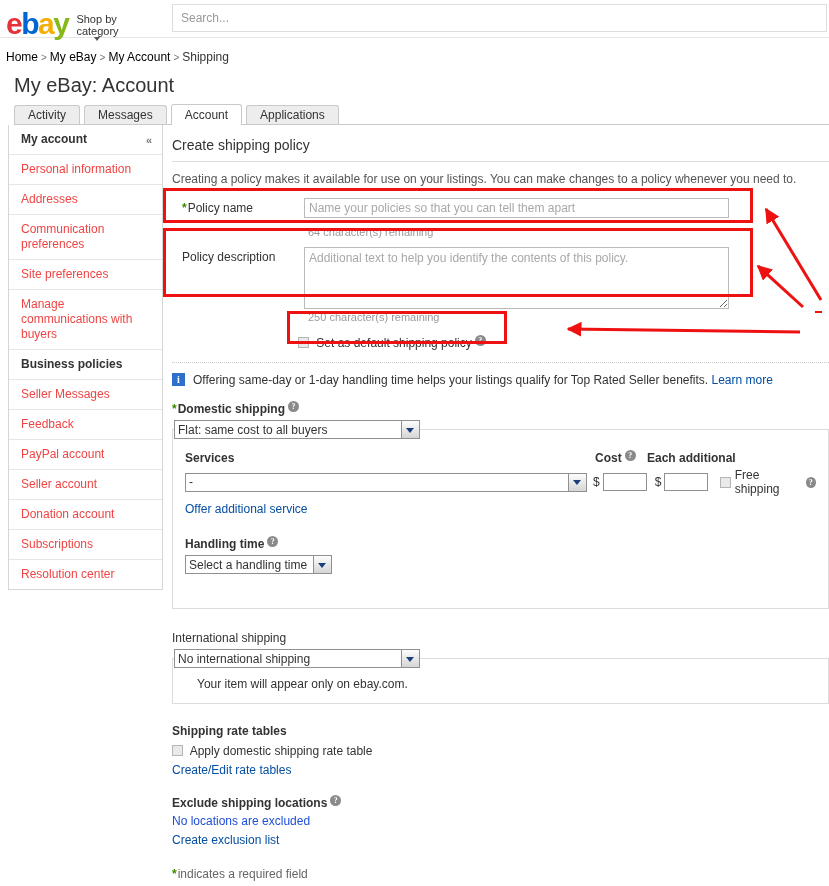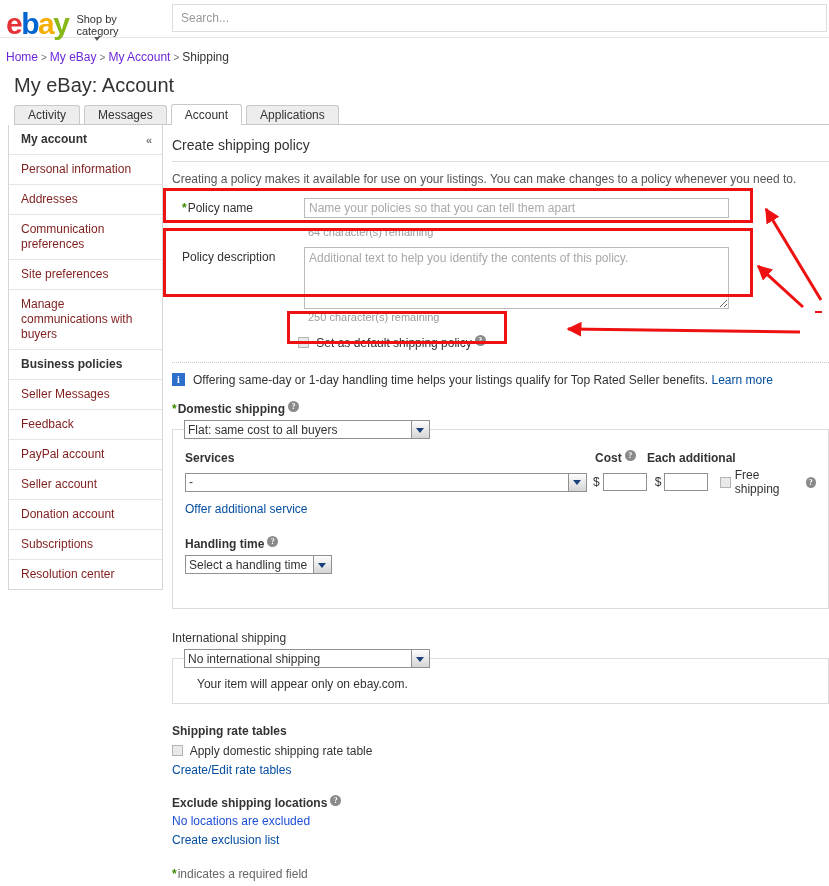--- a/index.html
+++ b/index.html
@@ -68,21 +68,21 @@
     outline: none;
   }
   #search-input::placeholder { color:#999; }
 
   
   #breadcrumb {
     margin: 12px 0 0 6px;
     font-size: 12px;
     color: #767676;
   }
-  #breadcrumb a { color: #6d28d9; text-decoration: none; }
+  #breadcrumb a { color: #000000; text-decoration: none; }
   #breadcrumb .sep { color: #767676; margin: 0 3px; font-size: 10px; }
   #breadcrumb .current { color: #333; }
 
   
   #page-title {
     margin: 10px 0 0 14px;
     font-size: 20px;
     color: #333;
     font-weight: normal;
   }
@@ -140,21 +140,21 @@
     position: absolute;
     left: 8px; top: 0px;
     width: 155px;
     border: 1px solid #d6d6d6;
     border-top: none;
     background: #fff;
   }
   .side-item {
     padding: 7px 10px 7px 12px;
     font-size: 12px;
-    color: #7f1d1d;
+    color: #ef4444;
     border-top: 1px solid #e6e6e6;
     line-height: 15px;
     cursor: pointer;
   }
   .side-item:first-child { border-top: none; }
   .side-item.header {
     font-weight: bold;
     color: #333;
     position: relative;
   }
@@ -319,21 +319,21 @@
   
   .box {
     border:1px solid #dcdcdc;
     padding: 14px 12px 12px 12px;
     margin-top:-10px;
     position:relative;
   }
   .box-top-select {
     position:relative;
     z-index:2;
-    margin-left:12px;
+    margin-left:2px;
     background:#fff;
   }
 
   .svc-header {
     display:flex; align-items:flex-end;
     font-weight:bold; font-size:12px; color:#333;
     margin-bottom:3px;
   }
   .svc-row { display:flex; align-items:center; }
 

